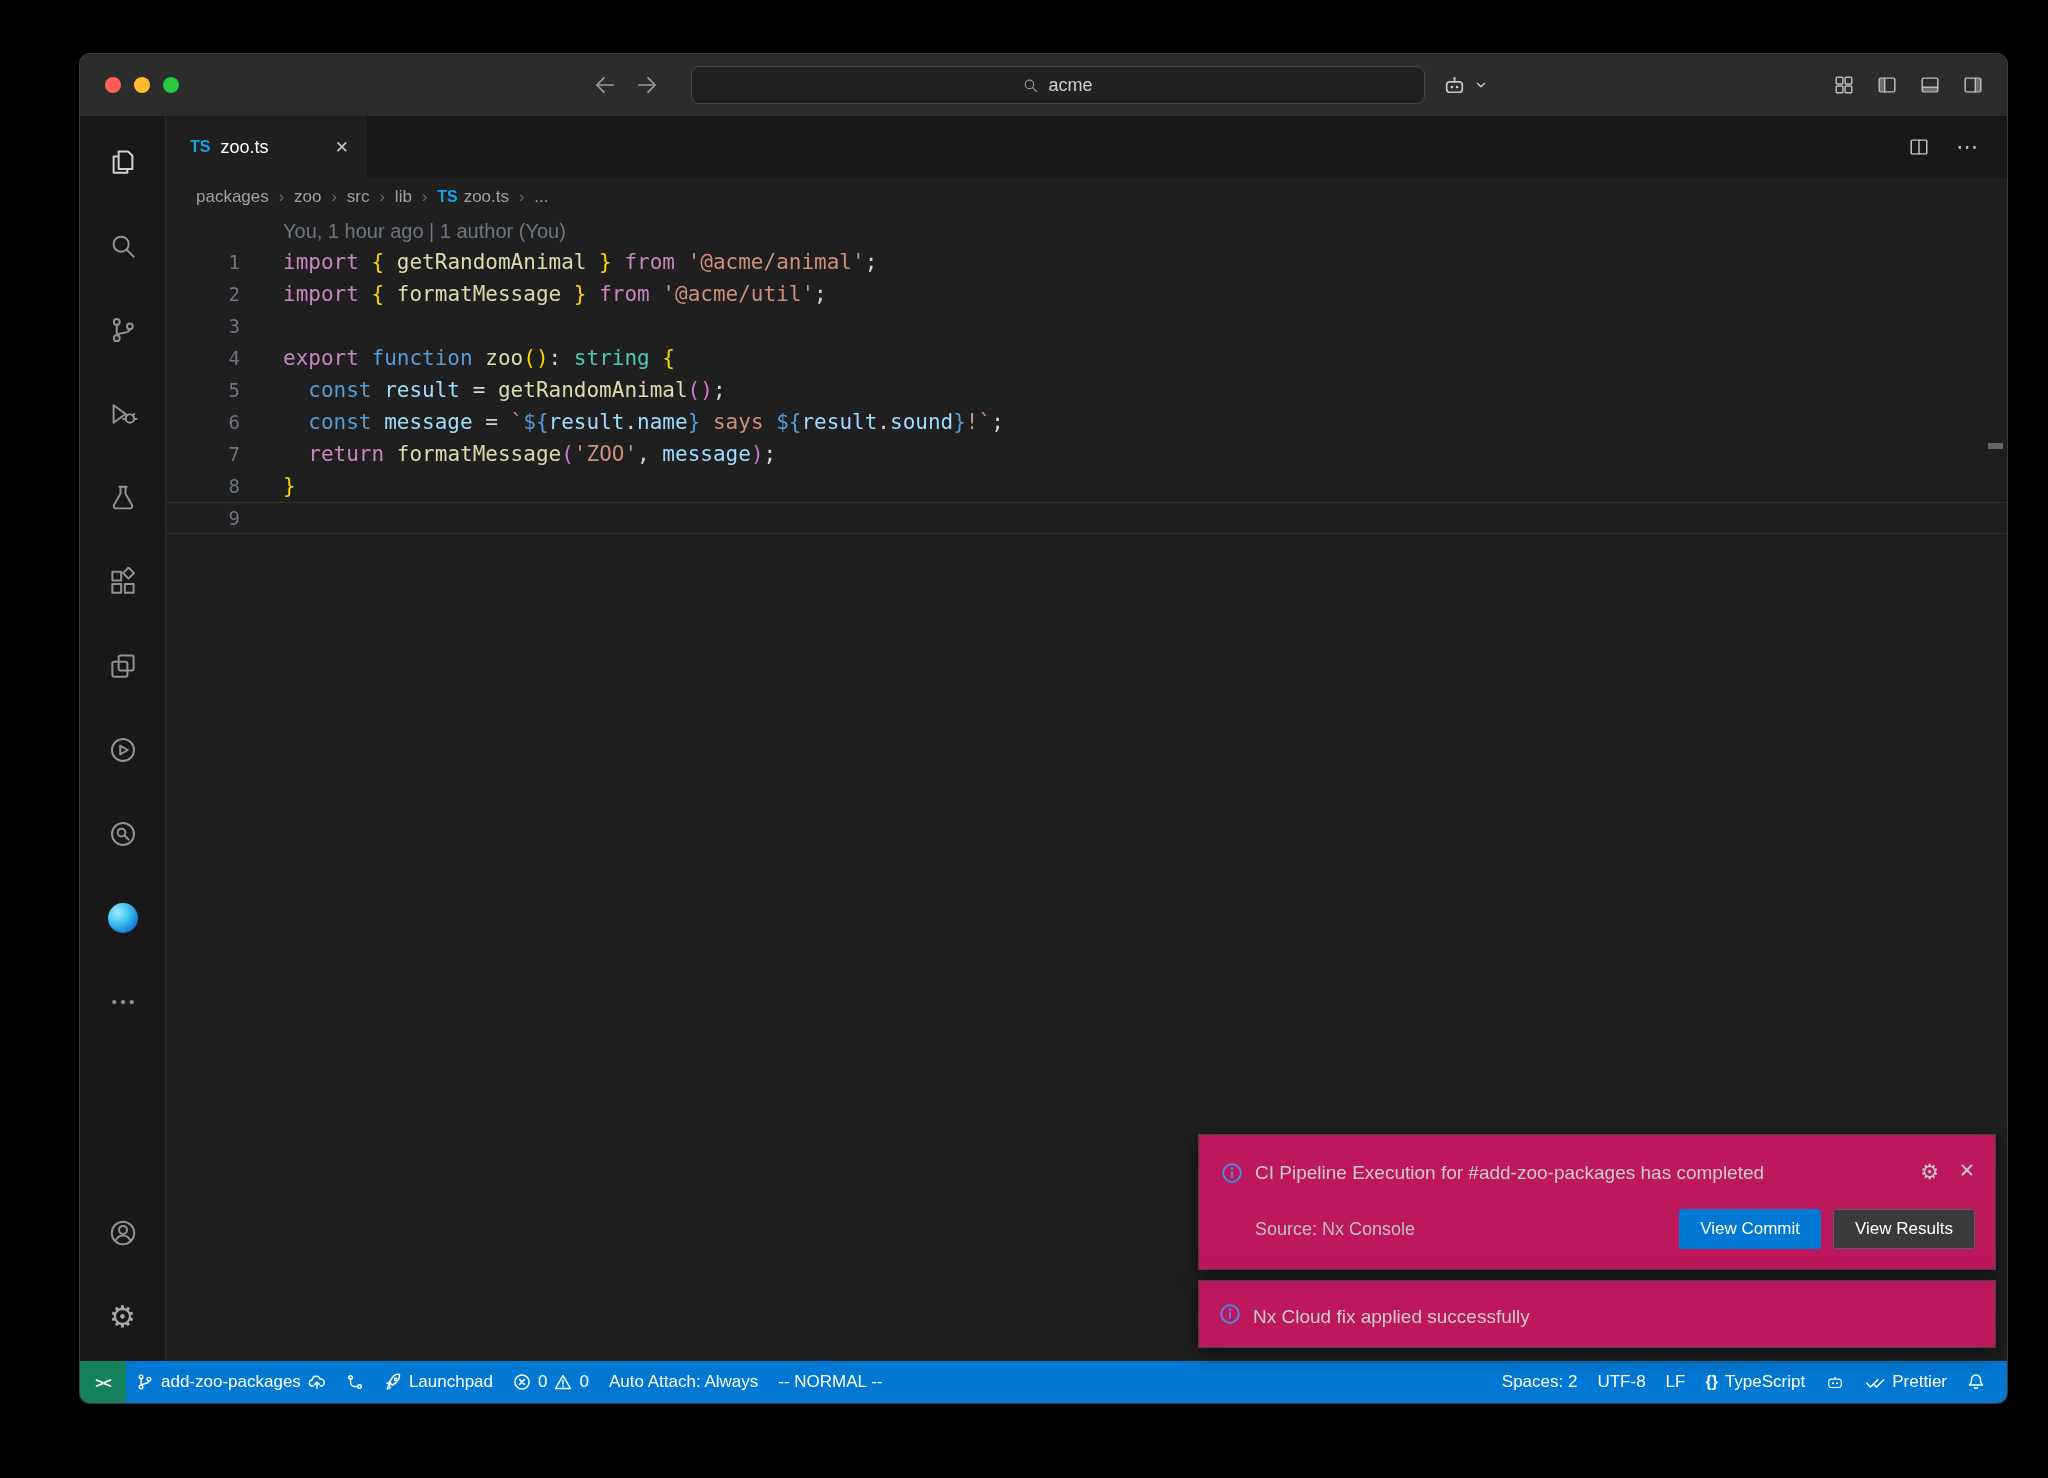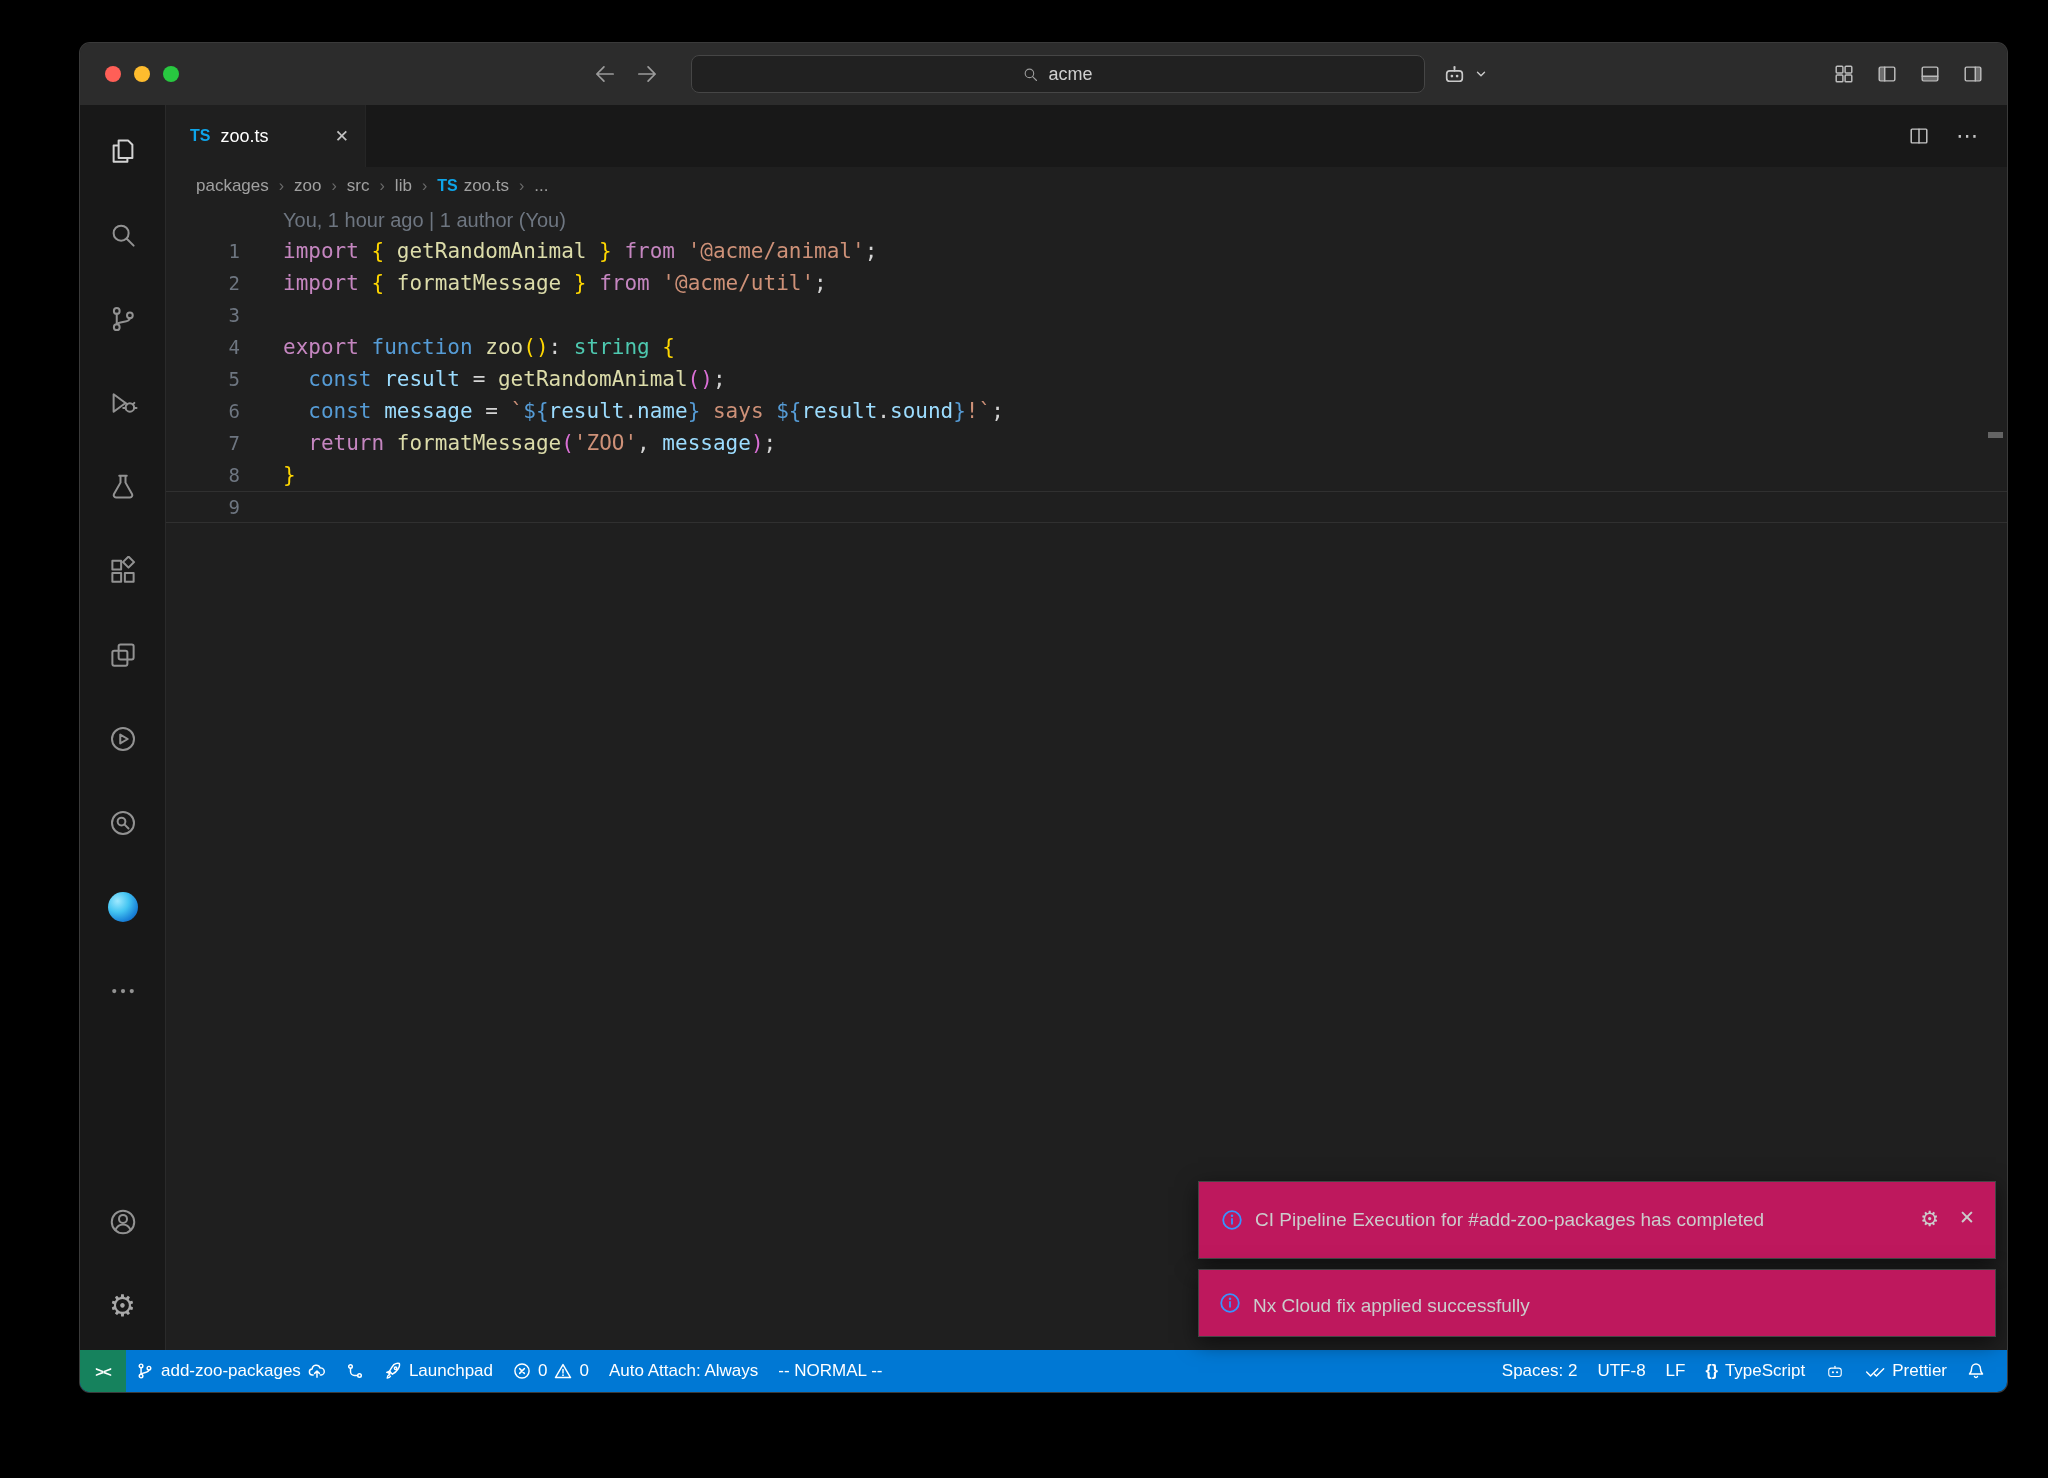--- a/index.html
+++ b/index.html
@@ -1,19 +1,19 @@
 <!DOCTYPE html>
 <html><head>
 <meta charset="utf-8">
 <style>
   * { box-sizing: border-box; margin: 0; padding: 0; }
   html,body { width:2048px; height:1478px; background:#000; overflow:hidden;
     font-family:"Liberation Sans","DejaVu Sans",sans-serif; }
 
-  .window { position:absolute; left:80px; top:43px; width:1927px; height:1349px;
+  .window { position:absolute; left:80px; top:54px; width:1927px; height:1349px;
     background:#1f1f1f; border-radius:10px; overflow:hidden; display:flex; flex-direction:column;
     box-shadow:0 0 0 1px #3a3a3a, 0 30px 80px rgba(0,0,0,.7); }
 
   
   .titlebar { position:relative; height:62px; background:#2c2c2c; flex:none; }
   .traffic { position:absolute; left:25px; top:23px; display:flex; gap:13px; }
   .tl { width:16px; height:16px; border-radius:50%; }
   .tl-red{background:#ff5f57} .tl-yellow{background:#febc2e} .tl-green{background:#28c840}
   .nav-arrows { position:absolute; left:512px; top:0; height:62px; display:flex; align-items:center; gap:16px; color:#9b9b9b; }
   .nav-arrows svg { width:26px; height:26px; }
@@ -364,20 +364,27 @@
                 <path d="M8 7.2v3.6"></path>
                 <circle cx="8" cy="4.9" r="0.9" fill="#3794ff" stroke="none"></circle>
               </svg>
           </span>
           <span class="toast-msg">CI Pipeline Execution for #add-zoo-packages has completed</span>
           <span class="toast-actions">
             <span class="toast-gear">⚙</span>
             <span class="toast-close">✕</span>
           </span>
         </div>
+        <div class="toast-row2">
+          <span class="toast-source">Source: Nx Console</span>
+          <span class="toast-buttons">
+            <span class="btn btn-primary">View Commit</span>
+            <span class="btn btn-secondary">View Results</span>
+          </span>
+        </div>
       </div>
     </div>
 
     <div class="toast">
       <div class="toast-simple">
         <span class="info-ic">
           <svg class="icon-svg icon-thin" viewBox="0 0 16 16" style="color:#3794ff">
               <circle cx="8" cy="8" r="6.4"></circle>
               <path d="M8 7.2v3.6"></path>
               <circle cx="8" cy="4.9" r="0.9" fill="#3794ff" stroke="none"></circle>

